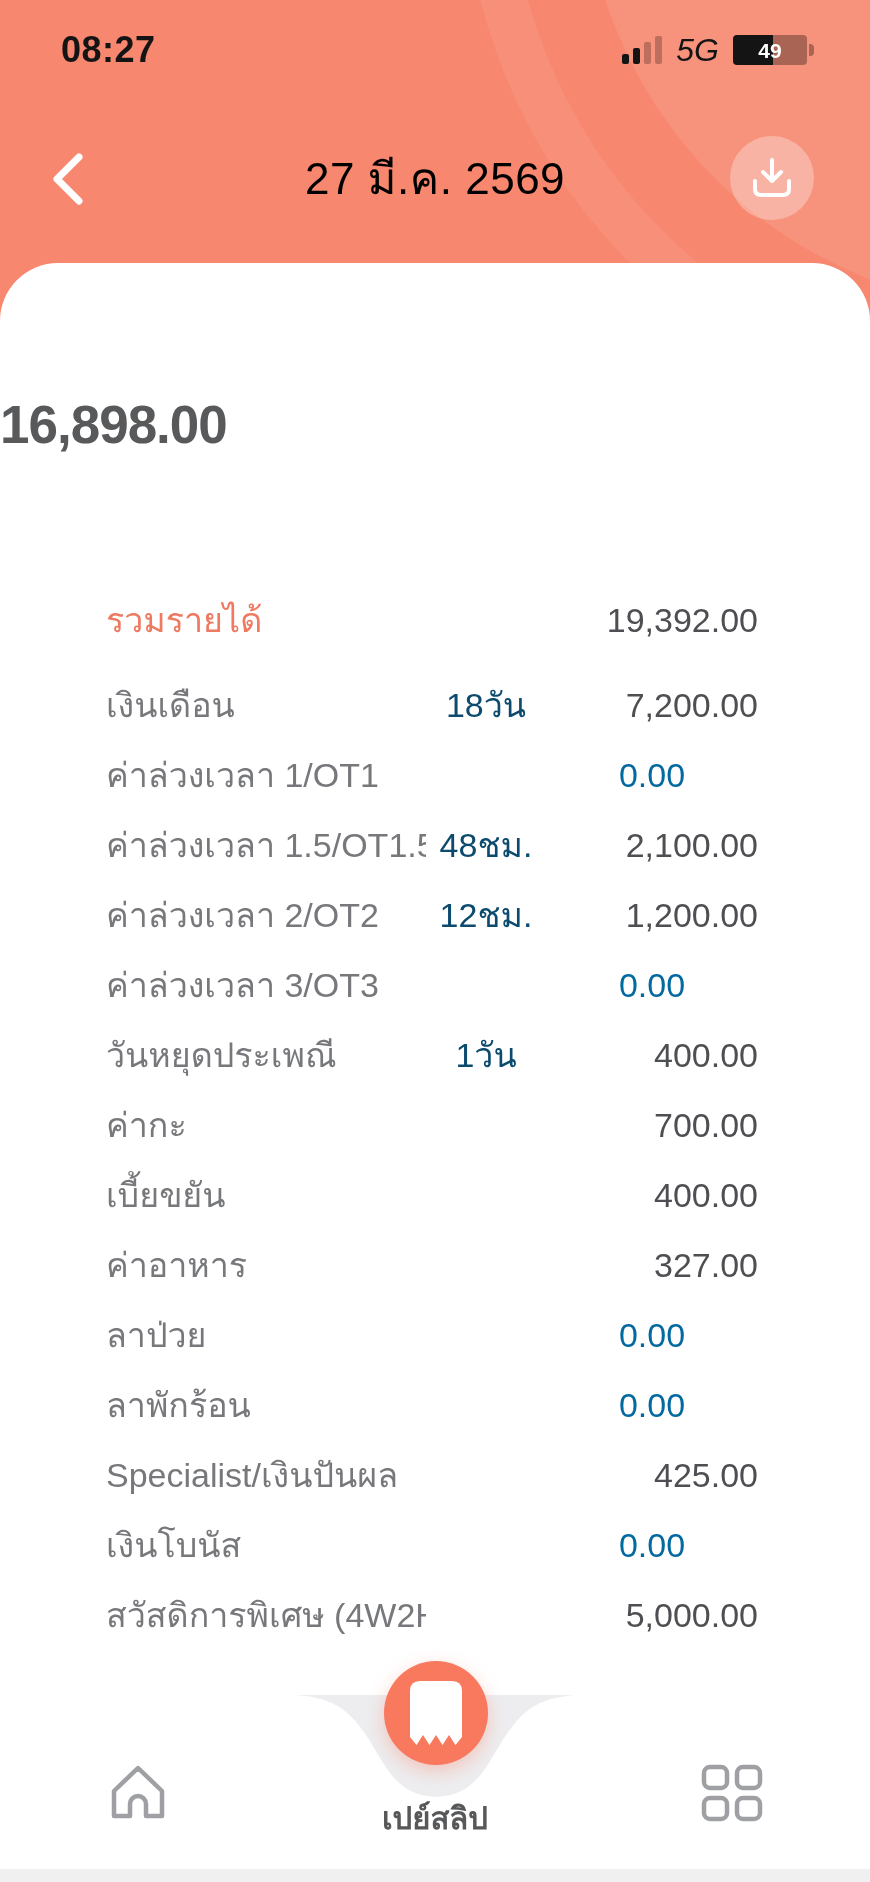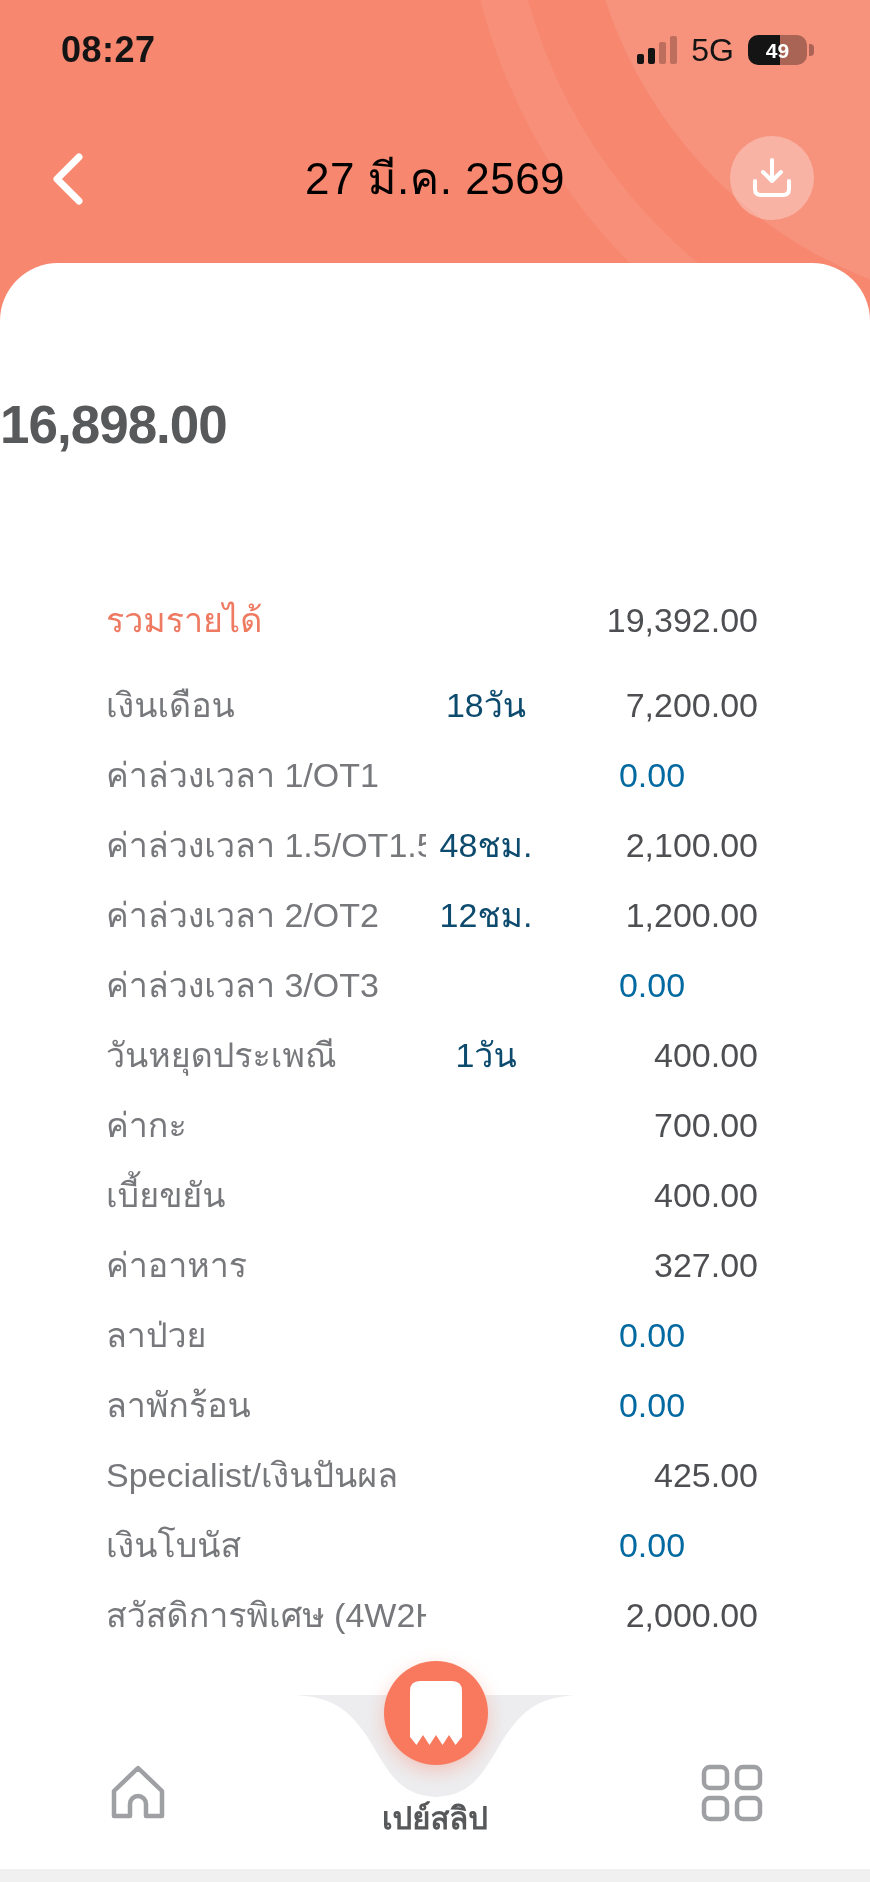--- a/index.html
+++ b/index.html
@@ -14,22 +14,22 @@
 
   
   .status-bar{position:absolute;top:26px;left:0;right:0;height:48px;display:flex;align-items:center;
     justify-content:space-between;padding:0 56px 0 61px;z-index:5;}
   .sb-time{font-size:36px;font-weight:700;color:#141414;letter-spacing:.5px;}
   .sb-right{display:flex;align-items:center;gap:14px;}
   .sig{display:flex;align-items:flex-end;gap:4px;height:28px;}
   .sig span{width:7px;border-radius:2px;background:#141414;display:block;}
   .sig .s1{height:10px}.sig .s2{height:16px}
   .sig .s3{height:22px;background:rgba(60,25,15,0.30)}.sig .s4{height:28px;background:rgba(60,25,15,0.30)}
-  .sb-net{font-size:32px;font-weight:400;color:#141414;}
-  .battery{position:relative;width:59px;height:30px;border-radius:10px;overflow:hidden;
+  .sb-net{font-size:32px;font-weight:400;color:#141414;font-style:italic;}
+  .battery{position:relative;width:74px;height:30px;border-radius:4px;overflow:hidden;
     background:linear-gradient(90deg,#141414 0 54%,rgba(25,12,8,0.35) 54%);
     display:flex;align-items:center;justify-content:center;}
   .battery .pct{font-size:21px;font-weight:700;color:#fff;line-height:1;}
   .bat-nub{width:5px;height:12px;border-radius:0 4px 4px 0;background:rgba(25,12,8,0.35);margin-left:2px;}
 
   
   .app-header{position:absolute;top:133px;left:0;right:0;height:90px;z-index:5;}
   .back-btn{position:absolute;left:38px;top:16px;width:60px;height:60px;display:flex;align-items:center;justify-content:center;cursor:pointer;}
   .hdr-title{position:absolute;left:0;right:0;top:0;height:90px;display:flex;align-items:center;justify-content:center;
     color:#000000;font-size:44px;font-weight:400;letter-spacing:.5px;}
@@ -176,21 +176,21 @@
         <div class="amt">425.00</div>
       </div>
       <div class="row muted">
         <div class="lbl">เงินโบนัส</div>
         <div class="qty"></div>
         <div class="amt">0.00</div>
       </div>
       <div class="row">
         <div class="lbl">สวัสดิการพิเศษ (4W2H</div>
         <div class="qty"></div>
-        <div class="amt">2,000.00</div>
+        <div class="amt">5,000.00</div>
       </div>
     </div>
   </div>
 
   <svg class="notch" width="280" height="104" viewBox="0 0 280 104">
     <path d="M0,0 H280 C240,3 226,16 206,46 C186,80 176,100 140,102 C104,100 94,80 74,46 C54,16 40,3 0,0 Z" fill="#ededef"></path>
   </svg>
 
   <div class="fab">
     <svg width="52" height="64" viewBox="0 0 52 64">

